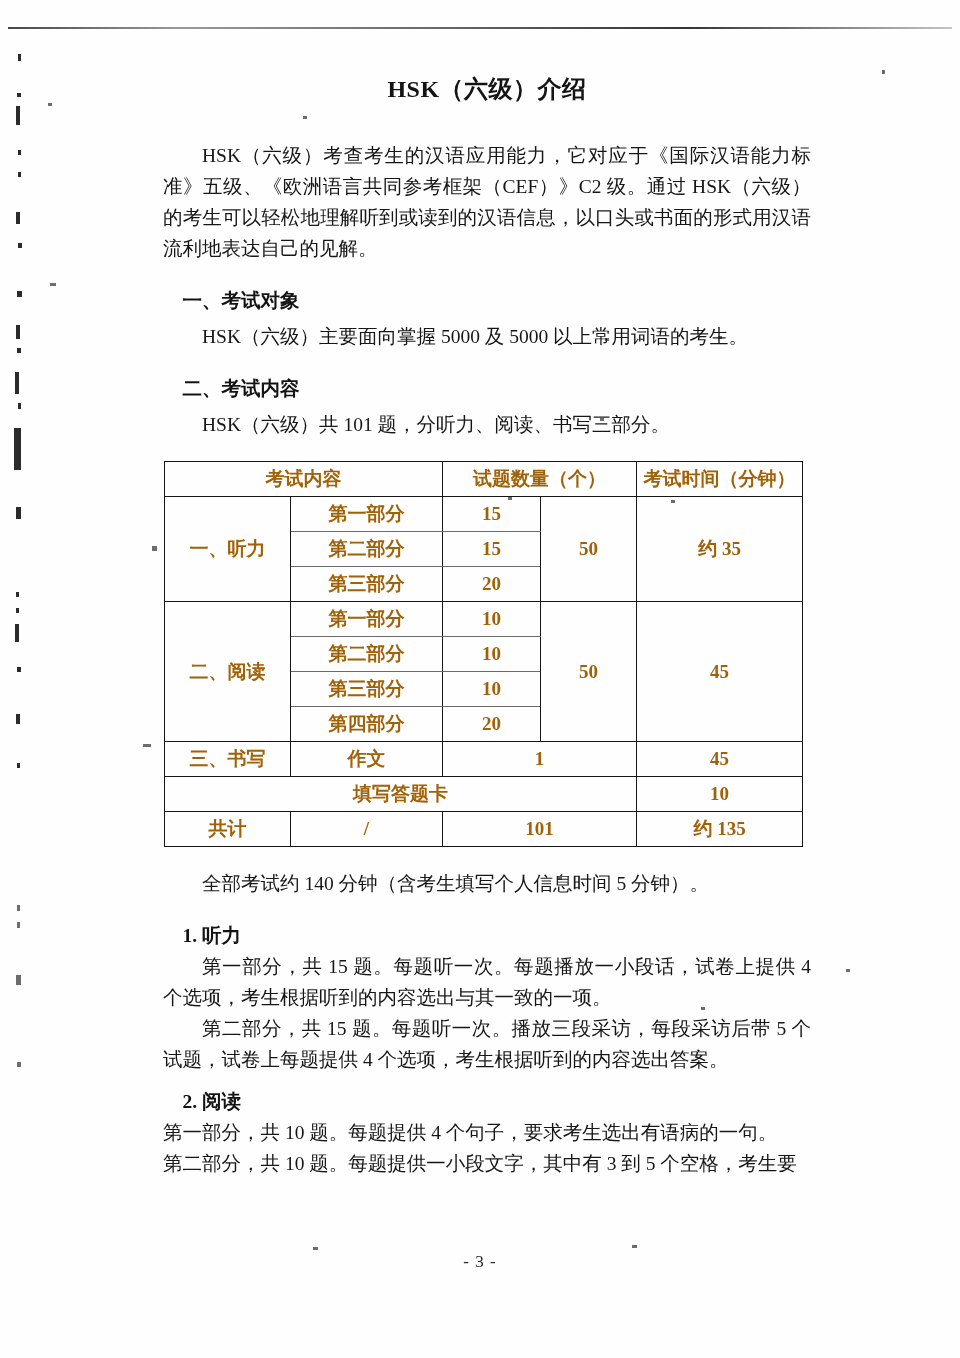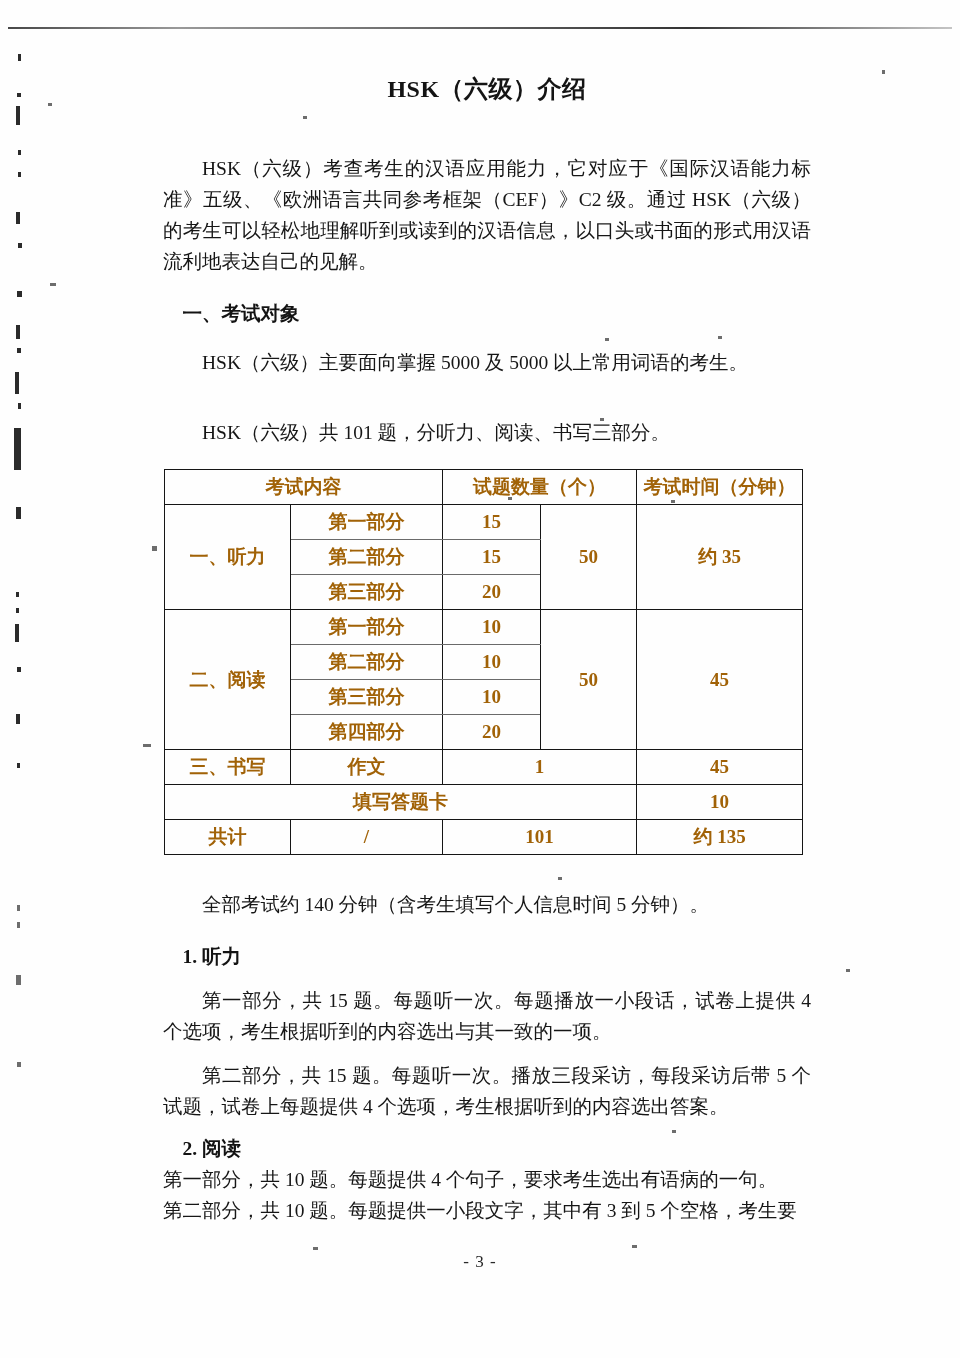--- a/index.html
+++ b/index.html
@@ -58,21 +58,21 @@
   }
 
   p.para {
     font-size: 19.5px;
     line-height: 31px;
     margin: 0;
     text-align: justify;
     text-justify: inter-ideograph;
     color: #161616;
   }
-  p.indent { text-indent: 2em; margin-top: 13px; }
+  p.indent { text-indent: 2em; }
 
   h2.sec-head {
     font-size: 19.5px;
     font-weight: bold;
     margin: 0;
     line-height: 31px;
     text-indent: 1em;
     color: #131313;
   }
 
@@ -183,20 +183,21 @@
     <p class="para indent">HSK（六级）考查考生的汉语应用能力，它对应于《国际汉语能力标准》五级、《欧洲语言共同参考框架（CEF）》C2 级。通过 HSK（六级）的考生可以轻松地理解听到或读到的汉语信息，以口头或书面的形式用汉语流利地表达自己的见解。</p>
 
     <div class="gap-md"></div>
 
     <h2 class="sec-head">一、考试对象</h2>
     <div class="gap-xs"></div>
     <p class="para indent">HSK（六级）主要面向掌握 5000 及 5000 以上常用词语的考生。</p>
 
     <div class="gap-md"></div>
 
+    <h2 class="sec-head">二、考试内容</h2>
     <div class="gap-xs"></div>
     <p class="para indent">HSK（六级）共 101 题，分听力、阅读、书写三部分。</p>
 
     <div class="gap-md"></div>
 
     <table class="exam-table">
       <colgroup>
         <col class="c1">
           <col class="c2">
           <col class="c3">

